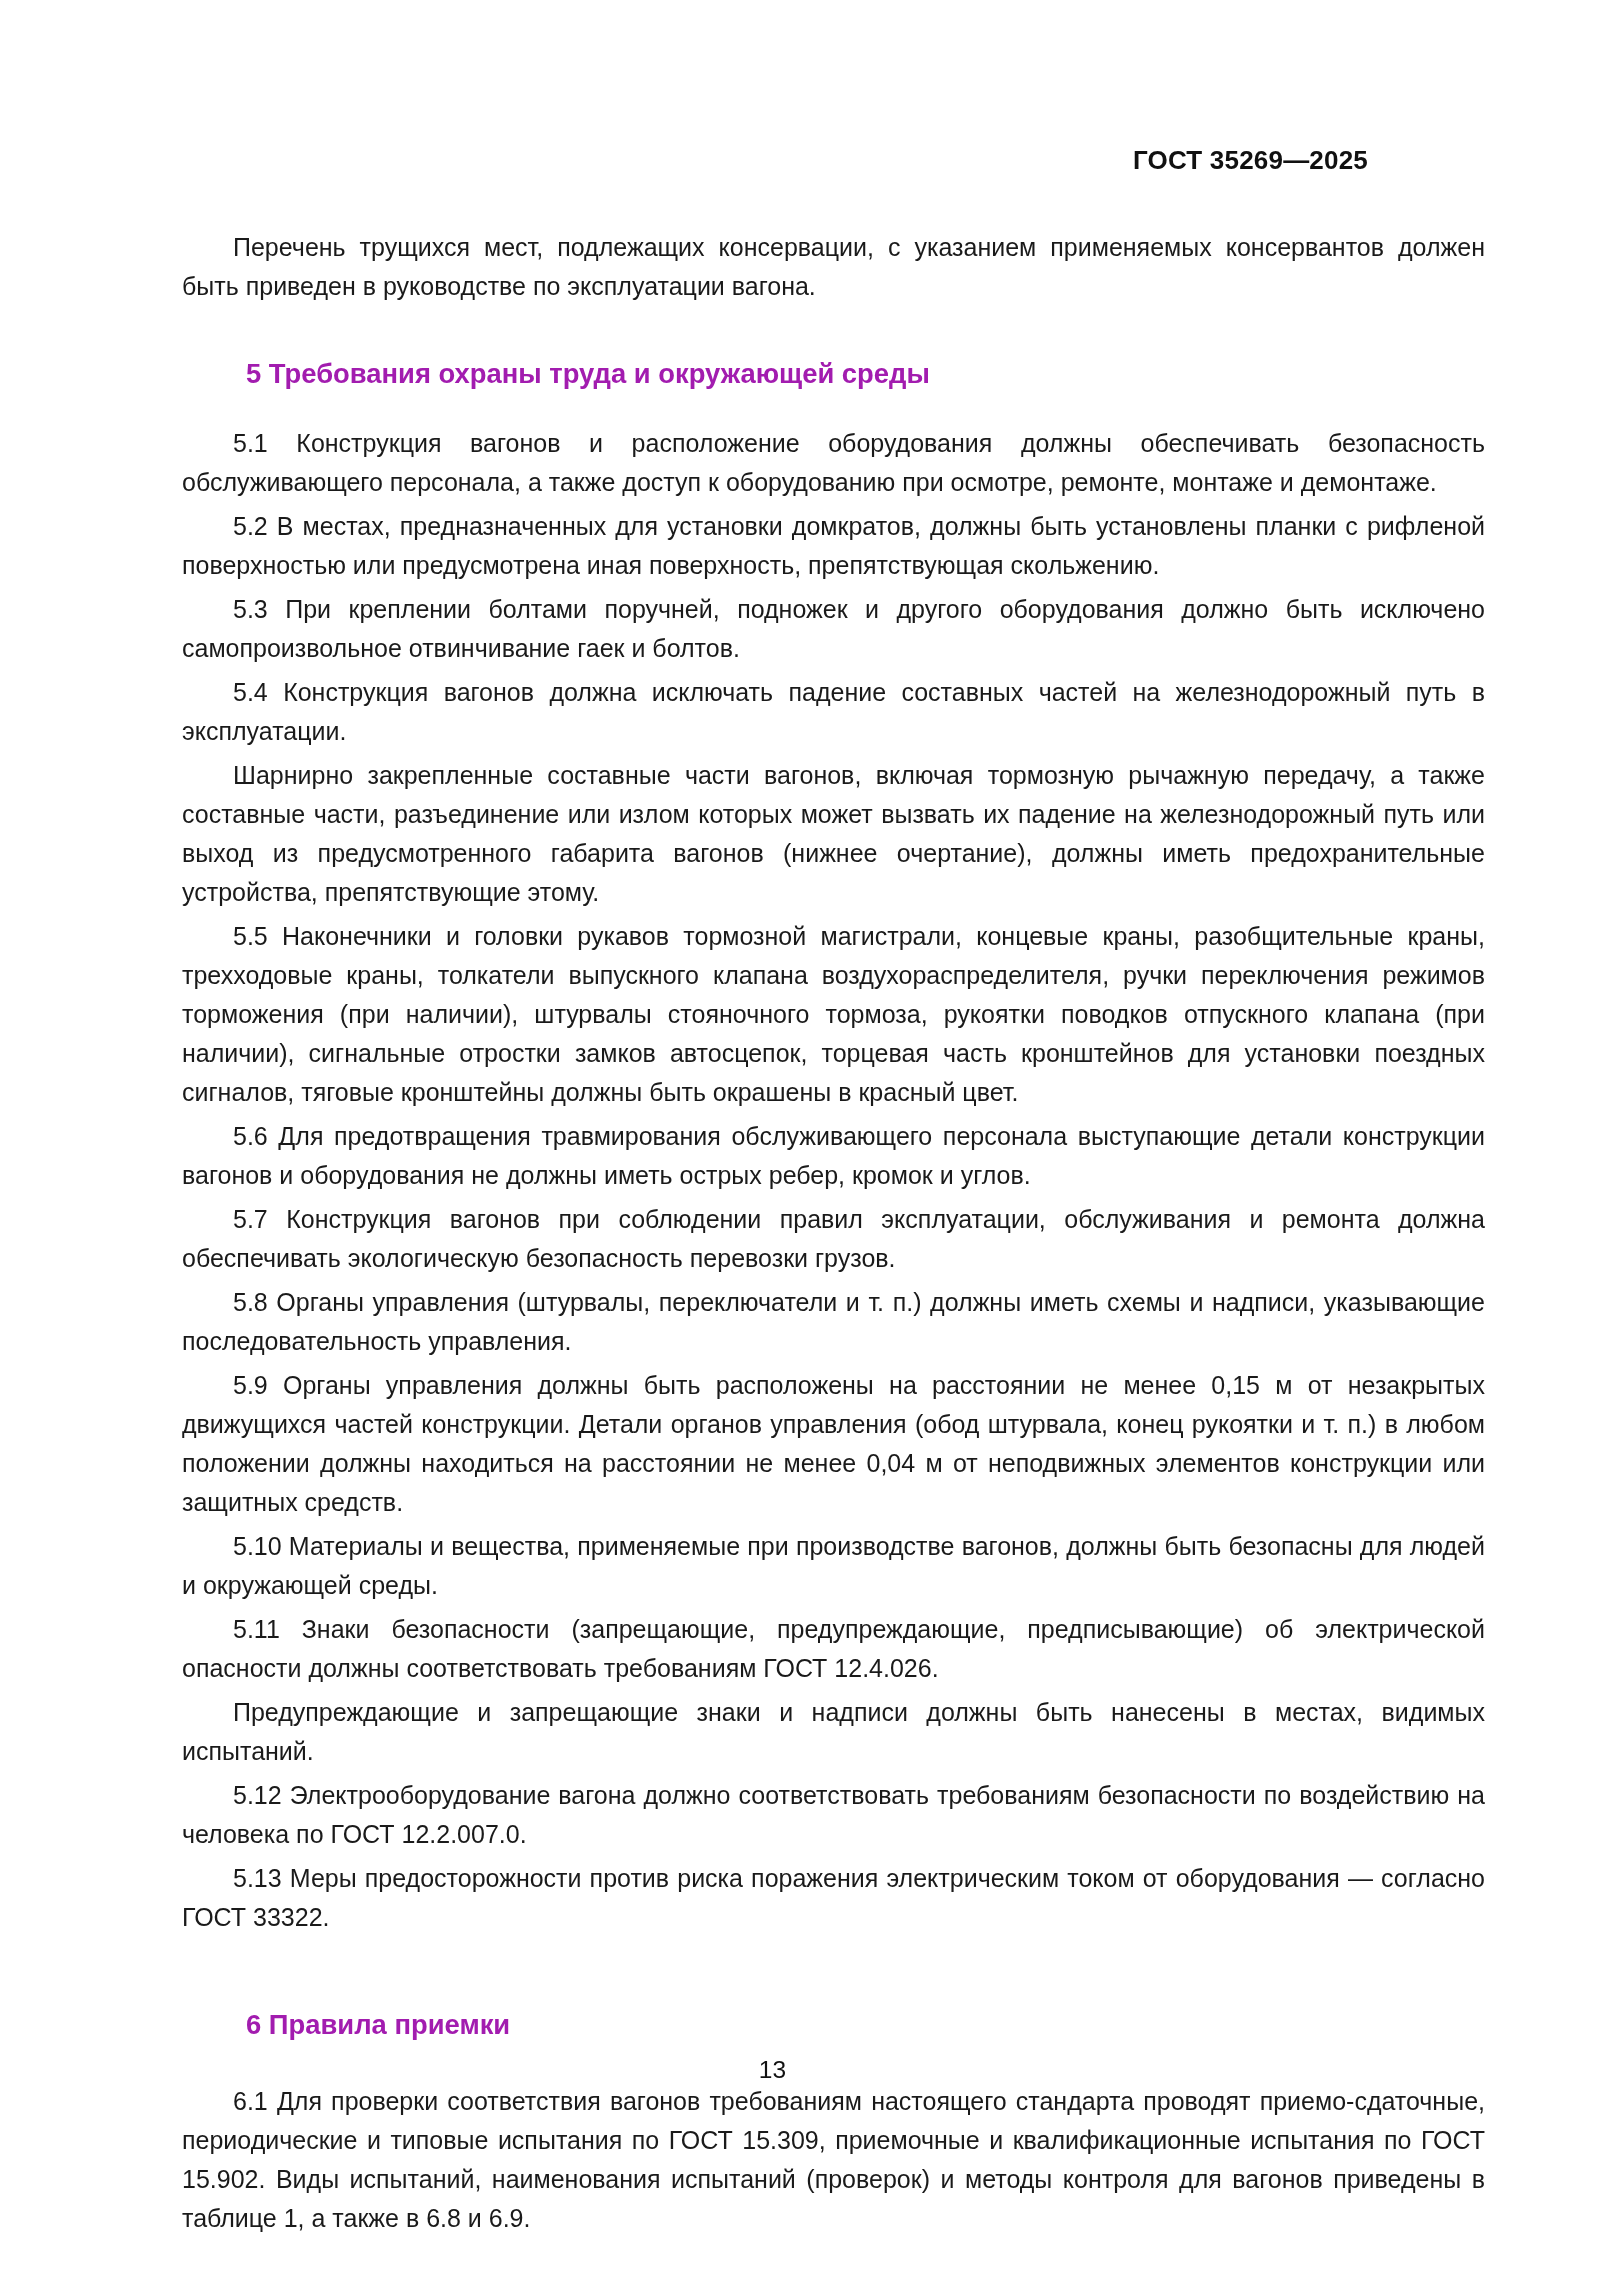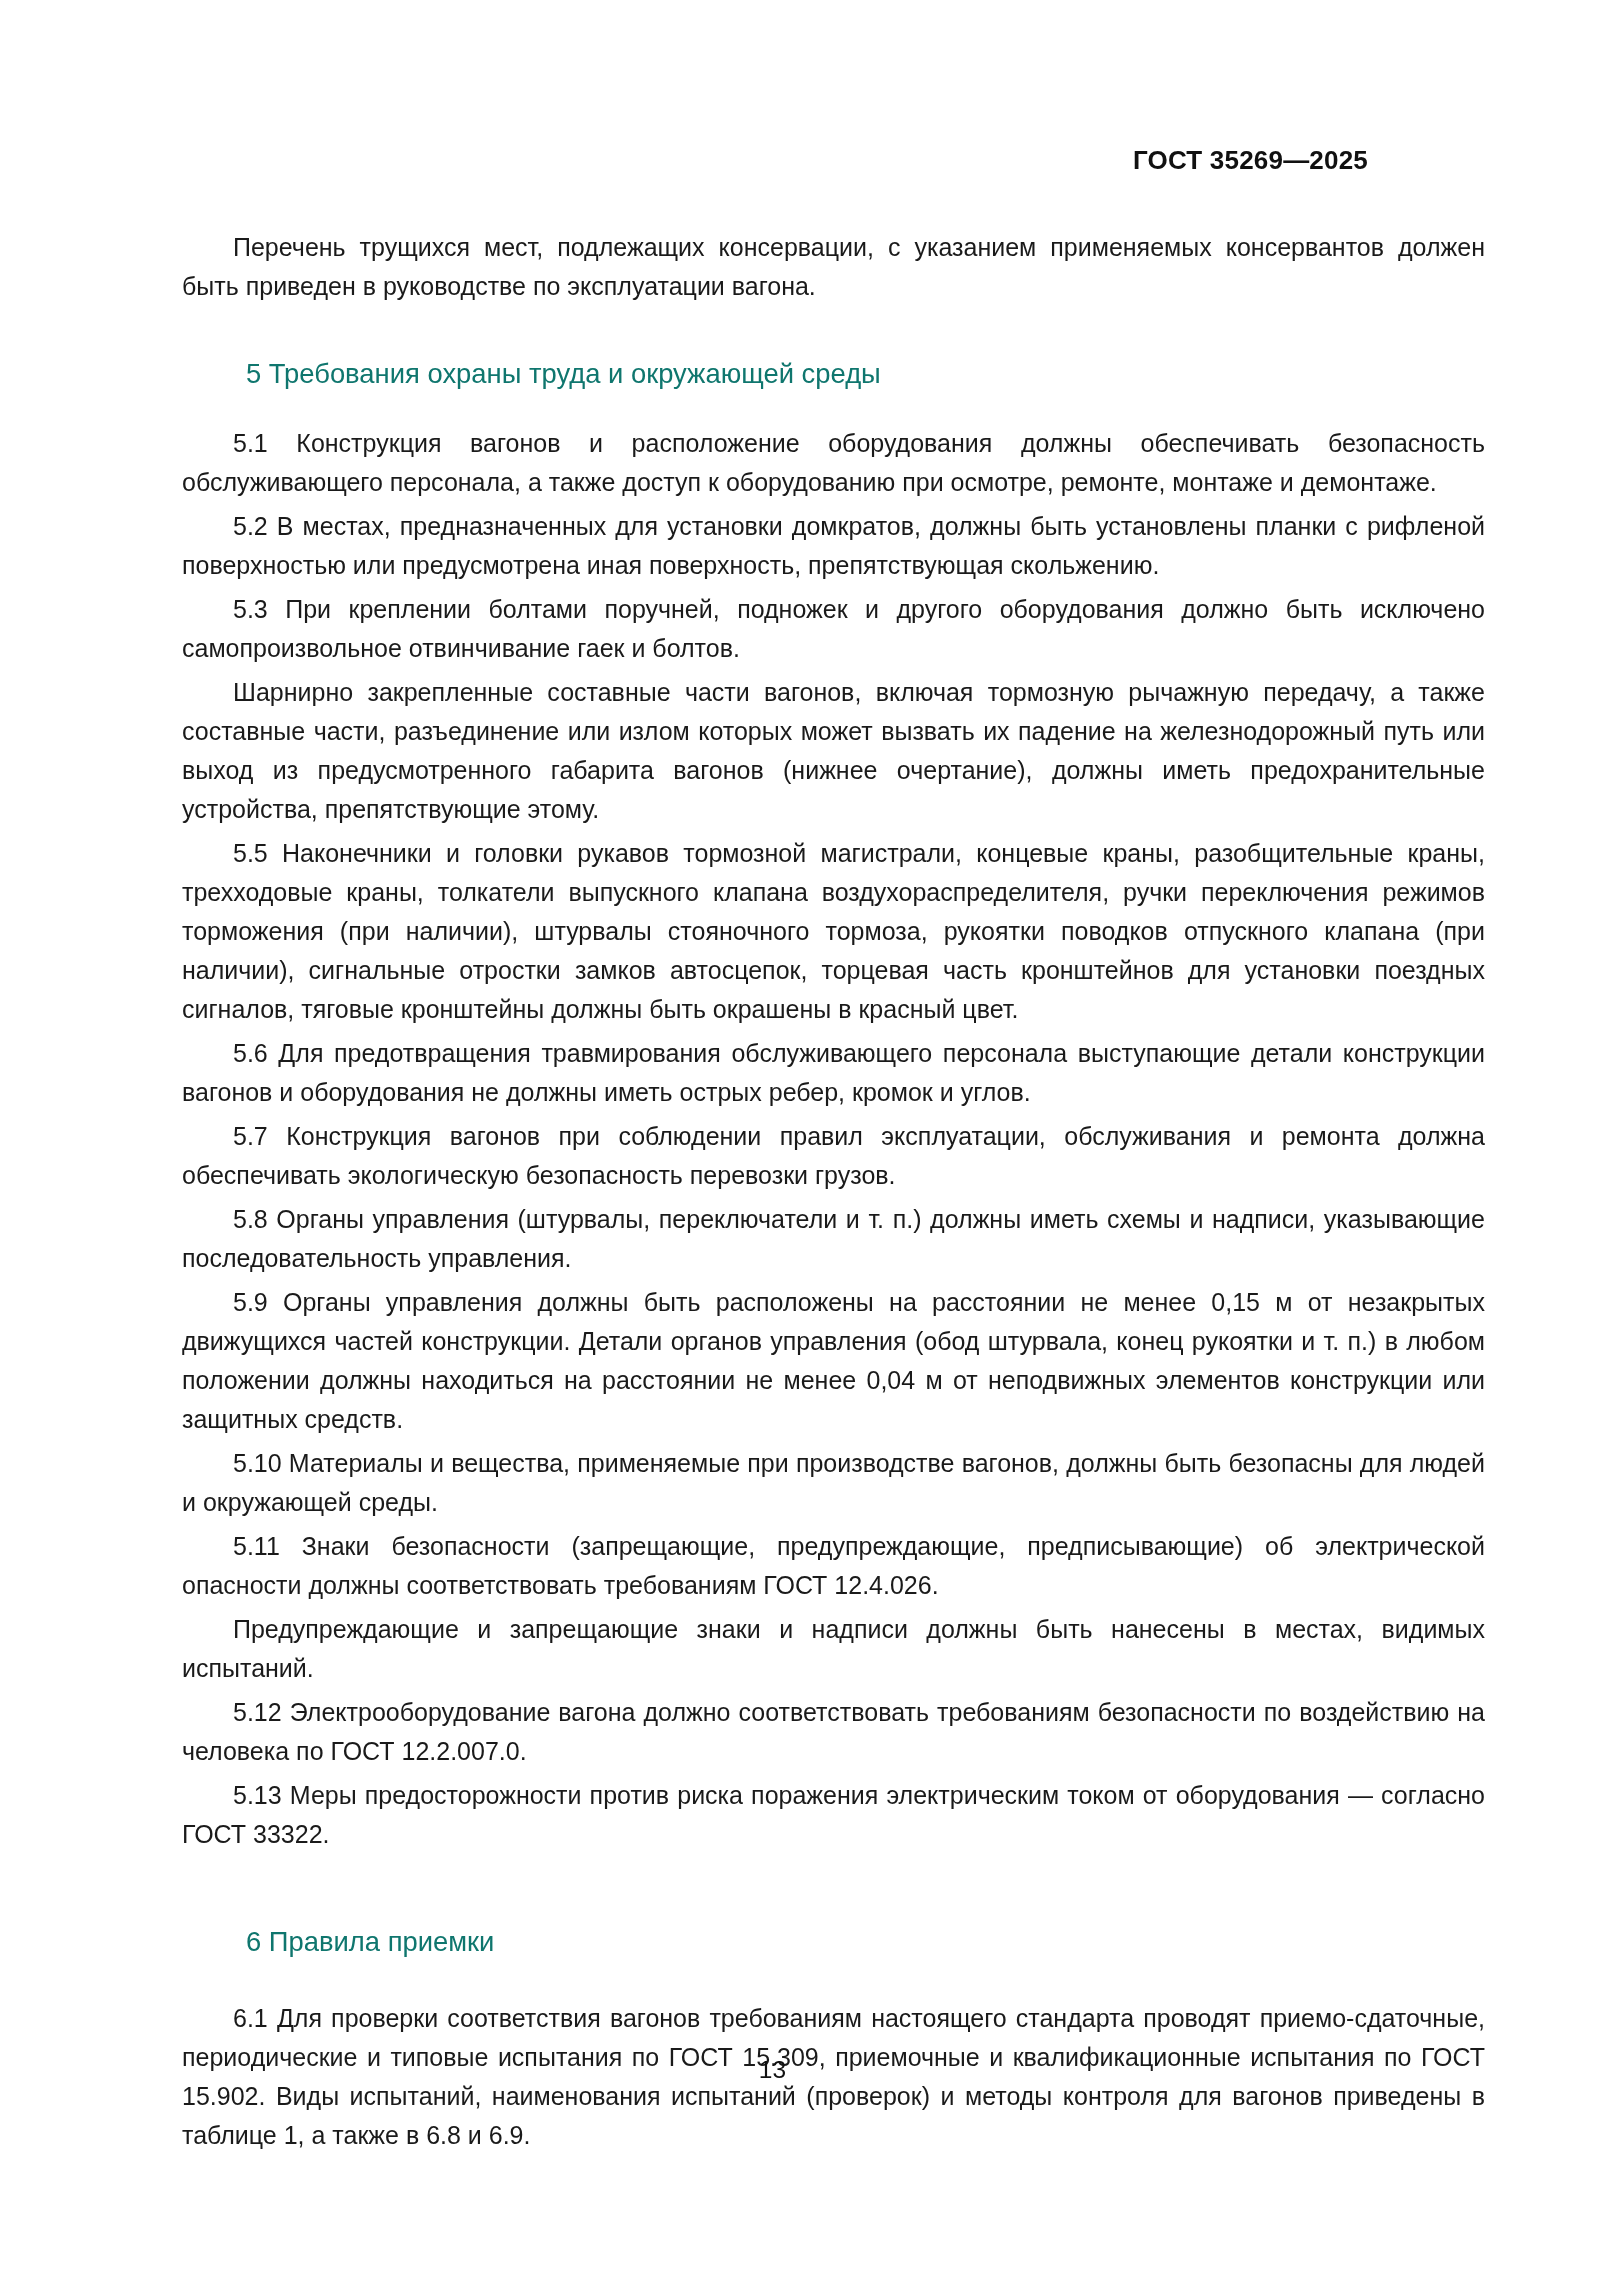--- a/index.html
+++ b/index.html
@@ -45,24 +45,24 @@
     text-align: justify;
     text-indent: 51px;
     text-justify: inter-word;
     hyphens: manual;
     color: #1a1a1a;
   }
   h2.section-heading {
     margin: 0;
     font-size: 27.4px;
     line-height: 39px;
-    font-weight: normal;
+    font-weight: bold;
     text-indent: 0;
     padding-left: 69px;
-    color: #0f766e;
+    color: #a21caf;
   }
   .gap-before-h2 { height: 43px; }
   .gap-after-h2 { height: 25.5px; }
   .gap-before-h2-b { height: 63px; }
   .gap-after-h2-b { height: 33px; }
   .page-number {
     position: absolute;
     left: 116px;
     right: 192px;
     top: 2056px;
@@ -82,20 +82,21 @@
 
     <p class="para">Перечень трущихся мест, подлежащих консервации, с указанием применяемых консервантов должен быть приведен в руководстве по эксплуатации вагона.</p>
 
     <div class="gap-before-h2"></div>
     <h2 class="section-heading">5 Требования охраны труда и окружающей среды</h2>
     <div class="gap-after-h2"></div>
 
     <p class="para">5.1 Конструкция вагонов и расположение оборудования должны обеспечивать безопасность обслуживающего персонала, а также доступ к оборудованию при осмотре, ремонте, монтаже и демонтаже.</p>
     <p class="para">5.2 В местах, предназначенных для установки домкратов, должны быть установлены планки с рифленой поверхностью или предусмотрена иная поверхность, препятствующая скольжению.</p>
     <p class="para">5.3 При креплении болтами поручней, подножек и другого оборудования должно быть исключено самопроизвольное отвинчивание гаек и болтов.</p>
+    <p class="para">5.4 Конструкция вагонов должна исключать падение составных частей на железнодорожный путь в эксплуатации.</p>
     <p class="para">Шарнирно закрепленные составные части вагонов, включая тормозную рычажную передачу, а также составные части, разъединение или излом которых может вызвать их падение на железнодорожный путь или выход из предусмотренного габарита вагонов (нижнее очертание), должны иметь предохранительные устройства, препятствующие этому.</p>
     <p class="para">5.5 Наконечники и головки рукавов тормозной магистрали, концевые краны, разобщительные краны, трехходовые краны, толкатели выпускного клапана воздухораспределителя, ручки переключения режимов торможения (при наличии), штурвалы стояночного тормоза, рукоятки поводков отпускного клапана (при наличии), сигнальные отростки замков автосцепок, торцевая часть кронштейнов для установки поездных сигналов, тяговые кронштейны должны быть окрашены в красный цвет.</p>
     <p class="para">5.6 Для предотвращения травмирования обслуживающего персонала выступающие детали конструкции вагонов и оборудования не должны иметь острых ребер, кромок и углов.</p>
     <p class="para">5.7 Конструкция вагонов при соблюдении правил эксплуатации, обслуживания и ремонта должна обеспечивать экологическую безопасность перевозки грузов.</p>
     <p class="para">5.8 Органы управления (штурвалы, переключатели и т. п.) должны иметь схемы и надписи, указывающие последовательность управления.</p>
     <p class="para">5.9 Органы управления должны быть расположены на расстоянии не менее 0,15 м от незакрытых движущихся частей конструкции. Детали органов управления (обод штурвала, конец рукоятки и т. п.) в любом положении должны находиться на расстоянии не менее 0,04 м от неподвижных элементов конструкции или защитных средств.</p>
     <p class="para">5.10 Материалы и вещества, применяемые при производстве вагонов, должны быть безопасны для людей и окружающей среды.</p>
     <p class="para">5.11 Знаки безопасности (запрещающие, предупреждающие, предписывающие) об электрической опасности должны соответствовать требованиям ГОСТ 12.4.026.</p>
     <p class="para">Предупреждающие и запрещающие знаки и надписи должны быть нанесены в местах, видимых испытаний.</p>
     <p class="para">5.12 Электрооборудование вагона должно соответствовать требованиям безопасности по воздействию на человека по ГОСТ 12.2.007.0.</p>

